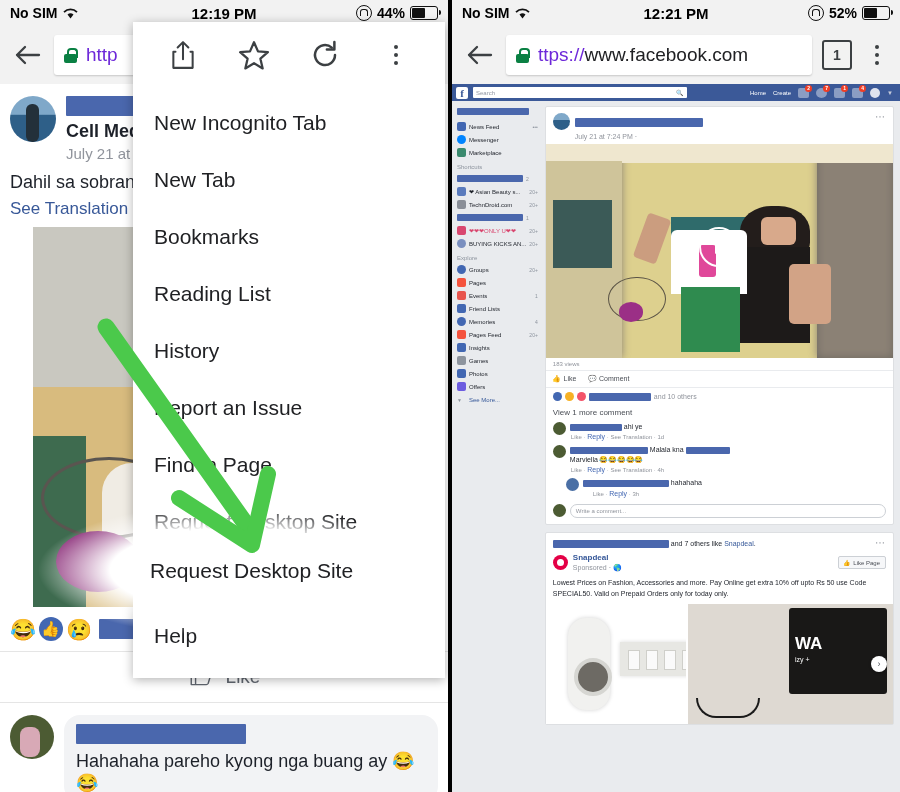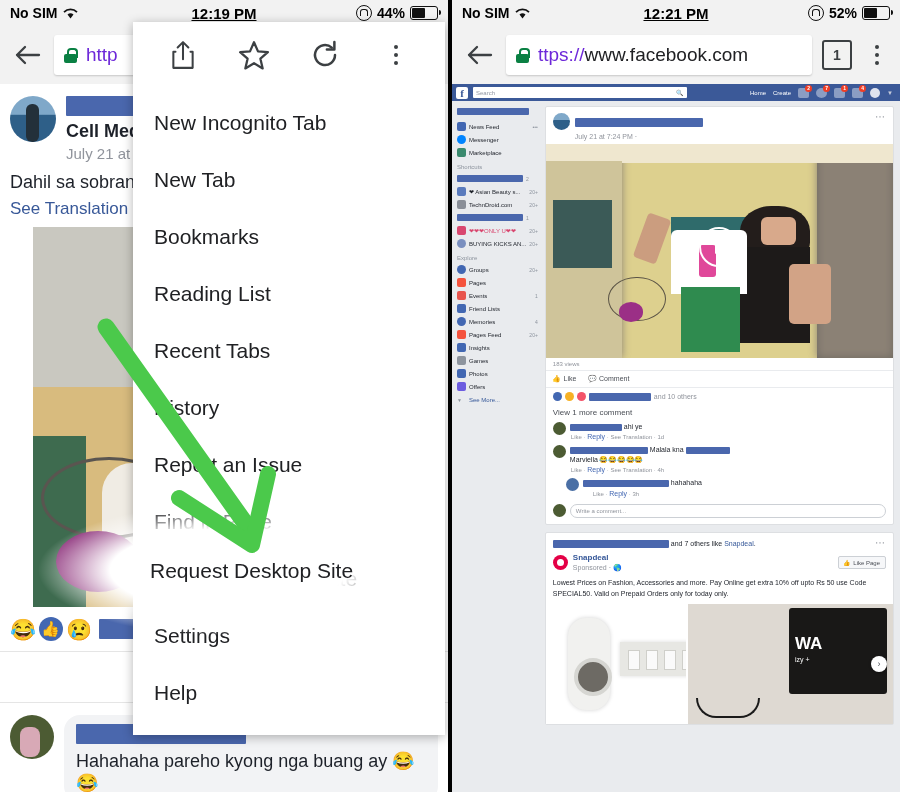--- a/index.html
+++ b/index.html
@@ -10,21 +10,21 @@
   .panel{position:absolute;top:0;height:792px;overflow:hidden;background:#fff;}
   .panel-left{left:0;width:448px;}
   .panel-right{left:452px;width:448px;}
   .gap{position:absolute;left:448px;top:0;width:4px;height:792px;background:#000;}
 
   
   .statusbar{position:relative;height:26px;background:#f2f2f2;display:flex;align-items:center;
              padding:0 10px;font-size:14px;color:#000;font-weight:600;}
   .sb-left{display:flex;align-items:center;gap:6px;}
   .sb-center{position:absolute;left:0;right:0;text-align:center;font-size:15px;font-weight:700;
-             pointer-events:none;text-decoration:underline;}
+             pointer-events:none;}
   .sb-right{margin-left:auto;display:flex;align-items:center;gap:5px;z-index:2;}
   .wifi{display:inline-block;width:15px;height:11px;position:relative;}
   .wifi svg{display:block;}
   .rot-lock{width:14px;height:14px;border:1.6px solid #111;border-radius:50%;position:relative;}
   .rot-lock:after{content:"";position:absolute;left:3px;top:2.5px;width:6px;height:6px;
                   border:1.5px solid #111;border-bottom:none;border-radius:3px 3px 0 0;}
   .batt{width:26px;height:12px;border:1.6px solid #111;border-radius:3px;position:relative;}
   .batt:after{content:"";position:absolute;right:-4px;top:3px;width:2px;height:5px;background:#111;
               border-radius:0 2px 2px 0;}
   .batt i{position:absolute;left:1px;top:1px;bottom:1px;background:#111;border-radius:1px;display:block;}
@@ -309,21 +309,20 @@
               <b></b>
               <b></b>
             </span>
         </div>
       </div>
       <div class="menu-list">
         <div class="menu-item">New Incognito Tab</div>
         <div class="menu-item">New Tab</div>
         <div class="menu-item">Bookmarks</div>
         <div class="menu-item">Reading List</div>
-        <div class="menu-item">Recent Tabs</div>
         <div class="menu-item">History</div>
         <div class="menu-item">Report an Issue</div>
         <div class="menu-item">Find in Page</div>
         <div class="menu-item">Request Desktop Site</div>
         <div class="menu-item">Settings</div>
         <div class="menu-item">Help</div>
       </div>
     </div>
 
     <svg class="hl" viewBox="0 0 448 792">

